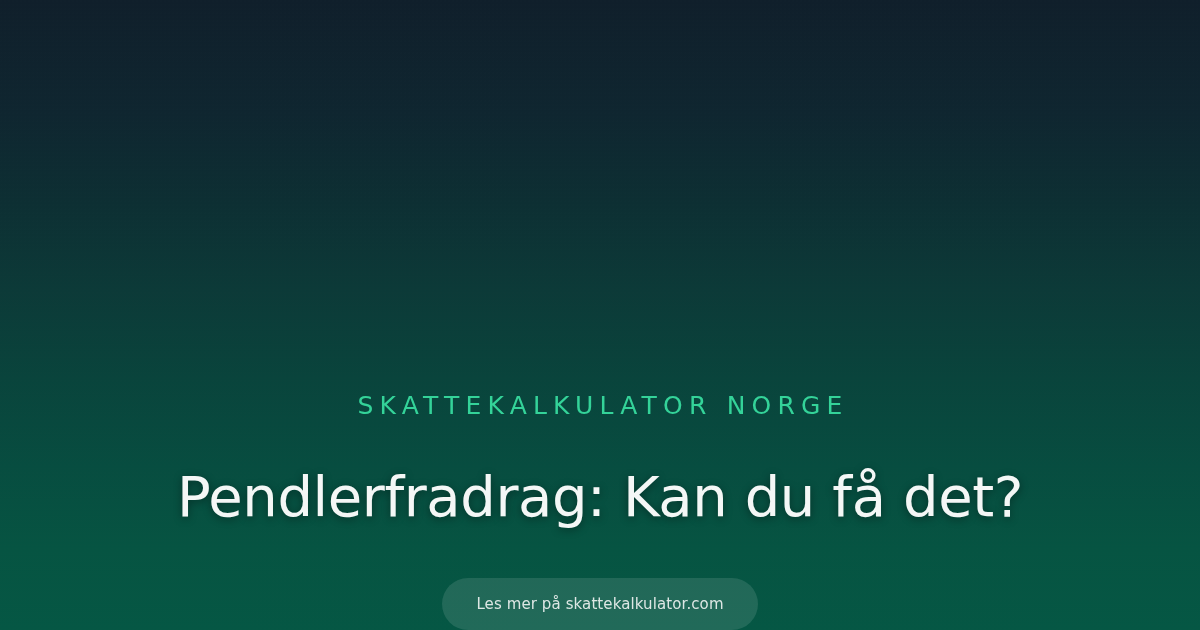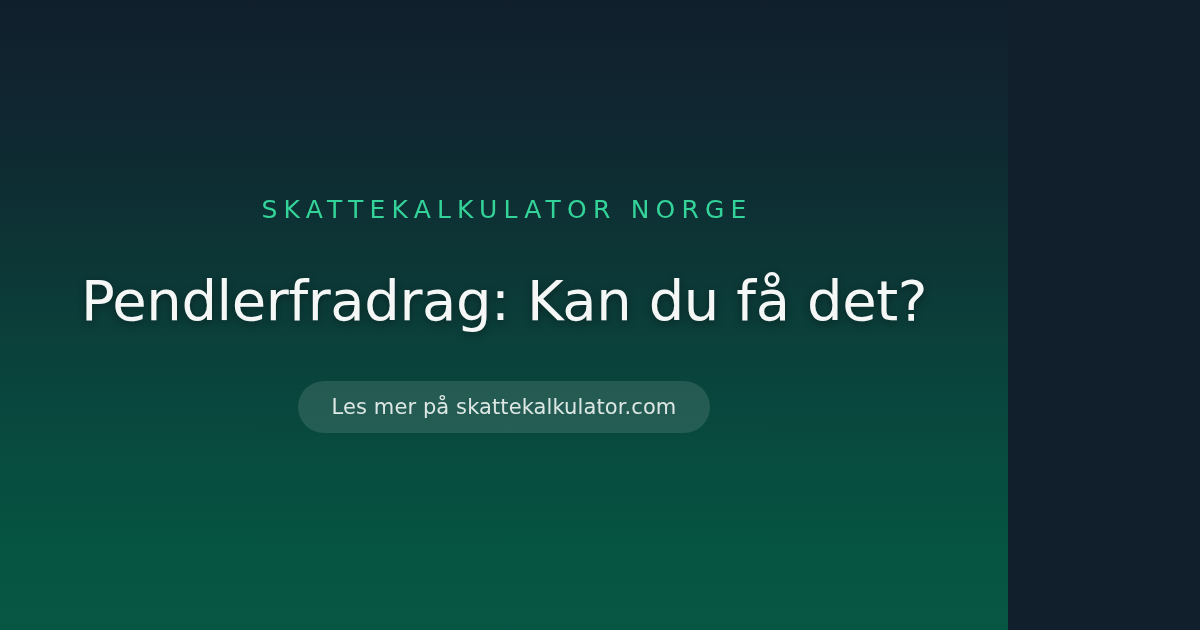--- a/index.html
+++ b/index.html
@@ -9,40 +9,40 @@
     background: #101f2b;
   }
 
   body {
     font-family: "DejaVu Sans", sans-serif;
     -webkit-font-smoothing: antialiased;
   }
 
   .og-card {
     position: relative;
-    width: 1008px;
+    width: 1200px;
     height: 630px;
     overflow: hidden;
     box-sizing: border-box;
     background:
       linear-gradient(
         180deg,
         #101f2b 0%,
         #0f2630 18%,
         #0d2f33 32%,
         #0c3a38 46%,
         #09443c 60%,
         #074d40 74%,
         #065442 87%,
         #055744 100%
       );
     display: flex;
     flex-direction: column;
     align-items: center;
-    justify-content: center;
+    justify-content: flex-end;
   }
 
   
   .noise-overlay {
     position: absolute;
     inset: 0;
     pointer-events: none;
     opacity: 0.30;
     background-image:
       radial-gradient(circle at 1px 1px, rgba(255,255,255,0.035) 0.6px, transparent 0.9px),
@@ -95,21 +95,21 @@
 
   .cta-pill {
     display: inline-flex;
     align-items: center;
     justify-content: center;
     height: 52px;
     padding: 0 34px;
     border-radius: 26px;
     background: rgba(255, 255, 255, 0.115);
     color: #dde7e4;
-    font-size: 21px;
+    font-size: 15px;
     font-weight: 400;
     letter-spacing: 0.1px;
     line-height: 1;
     white-space: nowrap;
     text-decoration: none;
     box-sizing: border-box;
   }
 </style>
 </head>
 <body>

